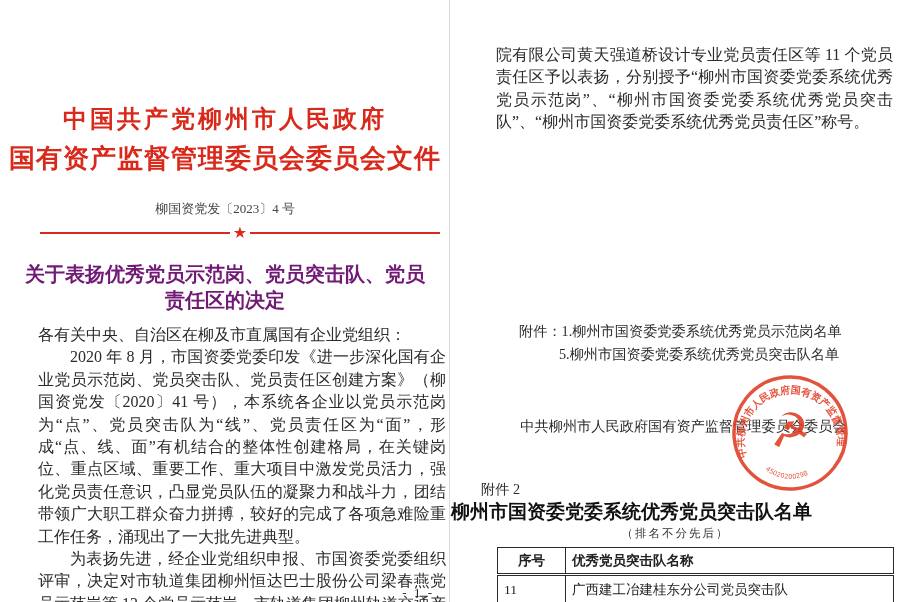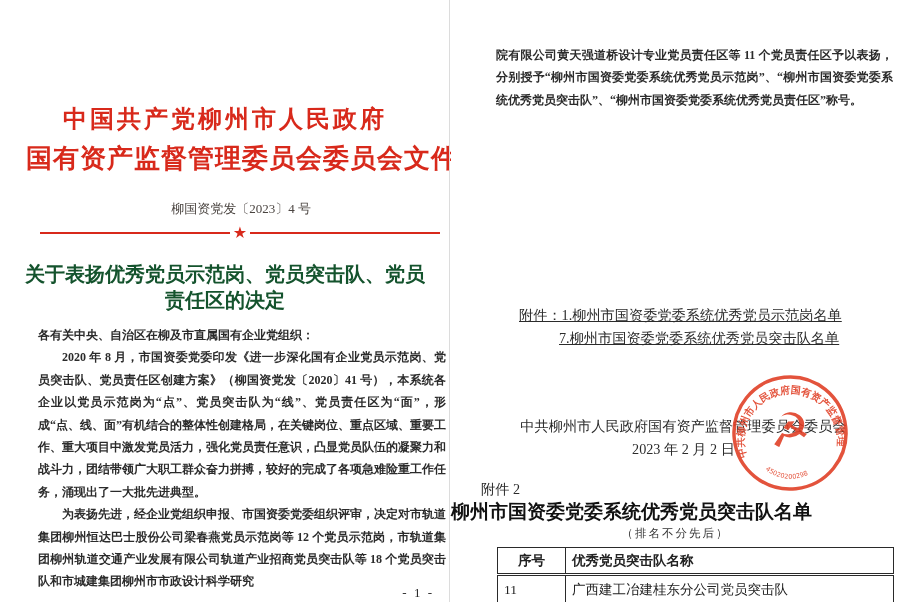--- a/index.html
+++ b/index.html
@@ -21,57 +21,56 @@
 
   
   .red-head-1 {
     position: absolute; top: 103px; left: 0; width: 100%;
     text-align: center; font-size: 24px; font-weight: bold;
     color: #d8291b; letter-spacing: 3px;
   }
   .red-head-2 {
     position: absolute; top: 141px; left: 0; width: 100%;
     text-align: center; font-size: 26px; font-weight: bold;
-    color: #d8291b; letter-spacing: 1px; margin-left: 17px;
+    color: #d8291b; letter-spacing: 1px;
   }
   .doc-number {
-    position: absolute; top: 200px; left: 16px; width: 100%;
+    position: absolute; top: 200px; left: 0; width: 100%;
     text-align: center; font-size: 13px; color: #4a4440;
   }
   .red-rule {
     position: absolute; top: 224px; left: 40px; width: 400px; height: 18px;
     display: flex; align-items: center;
   }
   .red-rule .seg { flex: 1; height: 0; border-top: 2px solid #d8291b; }
   .red-rule .star { color: #d8291b; font-size: 16px; line-height: 16px; padding: 0 3px;
     font-family: "DejaVu Sans", sans-serif; }
   .main-title {
     position: absolute; top: 261px; left: 25px; width: 400px;
-    text-align: center; font-size: 20px; font-weight: bold; color: #14532d;
+    text-align: center; font-size: 20px; font-weight: bold; color: #701a75;
     line-height: 26px;
   }
   .body-text {
     position: absolute; left: 38px; width: 408px;
-    font-size: 12px; line-height: 22.4px; text-align: justify;
+    font-size: 16px; line-height: 22.4px; text-align: justify;
     color: #2b2b2b;
-    font-weight: bold;
   }
   .body-left { top: 324px; }
   .body-text p { margin: 0; }
   .body-text p.indent { text-indent: 2em; }
   .page-num {
     position: absolute; top: 585px; right: 16px;
     font-size: 13px; color: #2b2b2b; letter-spacing: 2px;
   }
 
   
   .body-right { top: 44px; left: 45px; width: 397px; }
   .attach-list {
-    position: absolute; top: 304px; left: 68px; width: 360px;
-    font-size: 14.2px; line-height: 22.8px; text-decoration: underline;
+    position: absolute; top: 320px; left: 68px; width: 360px;
+    font-size: 14.2px; line-height: 22.8px;
   }
   .attach-list .row { white-space: nowrap; }
   .attach-list .cont { padding-left: 40px; }
   .sig-block {
     position: absolute; top: 415px; left: 45px; width: 375px;
     text-align: center; font-size: 14.2px; line-height: 23px;
   }
   .seal {
     position: absolute; top: 372px; left: 278px; width: 122px; height: 122px;
     opacity: 0.88; transform: rotate(-6deg); z-index: 5;
@@ -130,26 +129,25 @@
 
   <div class="page-divider"></div>
 
   <div class="page page-right">
     <div class="body-text body-right">
       <p>院有限公司黄天强道桥设计专业党员责任区等 11 个党员责任区予以表扬，分别授予“柳州市国资委党委系统优秀党员示范岗”、“柳州市国资委党委系统优秀党员突击队”、“柳州市国资委党委系统优秀党员责任区”称号。</p>
     </div>
 
     <div class="attach-list">
       <div class="row">附件：1.柳州市国资委党委系统优秀党员示范岗名单</div>
-      <div class="row cont">7.柳州市国资委党委系统优秀党员突击队名单</div>
+      <div class="row cont">5.柳州市国资委党委系统优秀党员突击队名单</div>
     </div>
 
     <div class="sig-block">
       <div>中共柳州市人民政府国有资产监督管理委员会委员会</div>
-      <div>2023 年 2 月 2 日</div>
     </div>
 
     <svg class="seal" viewBox="0 0 122 122">
       <circle cx="61" cy="61" r="56" fill="none" stroke="#e03c22" stroke-width="3.5"></circle>
       <defs>
         <path id="sealTopArc" d="M 16 82 A 47 47 0 1 1 106 82"></path>
         <path id="sealBottomArc" d="M 30 92 A 40 40 0 0 0 92 92"></path>
       </defs>
       <text font-size="10" fill="#e03c22" font-weight="bold" font-family="Liberation Sans, DejaVu Sans, sans-serif">
         <textPath href="#sealTopArc" startOffset="2">中共柳州市人民政府国有资产监督管理委员会委员会</textPath>

